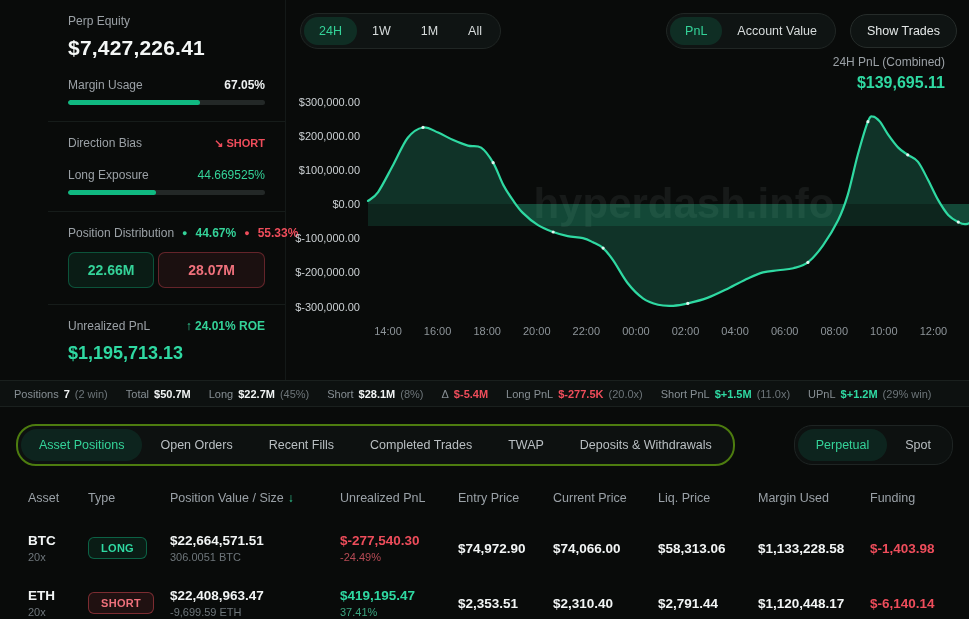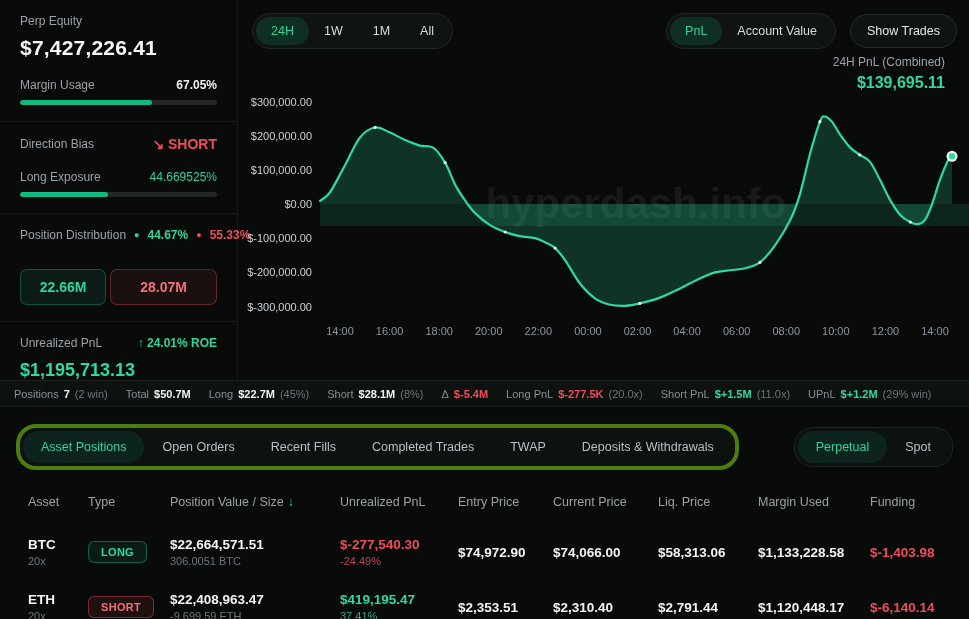--- a/index.html
+++ b/index.html
@@ -1,41 +1,41 @@
 <!DOCTYPE html>
 <html><head>
 <meta charset="utf-8">
 <style>
   * { margin:0; padding:0; box-sizing:border-box; }
   html,body { background:#060807; }
   body { font-family:"Liberation Sans", sans-serif; color:#e8ecec; }
   .app { position:relative; width:969px; height:619px; background:#090b0a; overflow:hidden; }
 
   
-  .top { display:flex; height:380px; }
+  .top { display:flex; height:380px;padding-left:48px; }
   .sidebar { width:238px; border-right:1px solid #141918; }
   .chart-panel { position:relative; flex:1; }
 
   
   .card { padding:14px 20px 16px 20px; border-bottom:1px solid #161c1a; }
   .card.last { border-bottom:none; }
   .lbl { font-size:12px; color:#9ba1a6; }
   .row { display:flex; justify-content:space-between; align-items:center; }
   .big-val { font-size:21px; font-weight:700; color:#f4f7f6; letter-spacing:.2px; margin-top:8px; }
   .sub-row { margin-top:18px; font-size:12px; }
   .sub-row .v { font-weight:700; color:#eef1f1; }
   .bar { margin-top:8px; height:5px; border-radius:3px; background:#232827; overflow:hidden; }
   .bar > span { display:block; height:100%; background:#10b981; border-radius:3px; }
   .red { color:#ee4d5b !important; }
   .green { color:#34d399 !important; }
-  .bias-val { font-size:14px; font-weight:700; }
+  .bias-val { font-size:11px; font-weight:700; }
   .dist-head { font-size:12px; color:#9ba1a6; display:flex; align-items:center; gap:8px; white-space:nowrap; }
   .dot { font-size:9px; }
   .dist-pct { font-size:12px; font-weight:600; }
-  .dist-boxes { display:flex; gap:4px; margin-top:27px;border-radius:17px; }
+  .dist-boxes { display:flex; gap:4px; margin-top:12px;border-radius:17px; }
   .dist-box { height:36px; border-radius:7px; display:flex; align-items:center; justify-content:center; font-size:14px; font-weight:600; }
   .dist-box.long { background:rgba(16,185,129,.10); border:1px solid rgba(16,185,129,.35); color:#34d399; }
   .dist-box.short { background:rgba(238,77,91,.08); border:1px solid rgba(238,77,91,.35); color:#f0717c; }
   .upnl-val { margin-top:10px; font-size:18px; font-weight:600; color:#2fd9a2; }
   .roe { font-size:12px; font-weight:600; }
 
   
   .chart-head { position:absolute; top:13px; left:14px; right:12px; display:flex; align-items:center; }
   .btn-group { display:flex; background:#0f1413; border:1px solid #202624; border-radius:18px; padding:3px; }
   .pill { border:none; background:transparent; color:#d7dcdc; font-family:inherit; font-size:12.5px; padding:7px 15px; border-radius:14px; cursor:pointer; white-space:nowrap; }
@@ -55,21 +55,21 @@
              display:flex; align-items:center; padding:0 14px; gap:18px; font-size:11px; white-space:nowrap; overflow:hidden; }
   .summary .it { display:flex; gap:5px; align-items:center; }
   .summary .l { color:#878f94; }
   .summary .v { color:#f1f4f4; font-weight:700; }
   .summary .x { color:#6d7579; }
   .summary .v.neg { color:#ee4d5b; }
   .summary .v.pos { color:#2fd9a2; }
 
   
   .tabs-row { display:flex; align-items:center; padding:17px 16px 10px 16px; }
-  .tabs-pill { display:flex; background:#0d1110; border:4px solid #4d7c0f; border-radius:20px; padding:3px; }
+  .tabs-pill { display:flex; background:#0d1110; border:2px solid #4d7c0f; border-radius:20px; padding:3px; }
   .tab { border:none; background:transparent; font-family:inherit; font-size:12.5px; color:#b9bfc2; padding:9px 18px; border-radius:17px; cursor:pointer; white-space:nowrap; }
   .tab.active { background:rgba(16,185,129,.12); color:#34d399; }
   .mkt-group { margin-left:auto; display:flex; background:#0d1110; border:1px solid #1e2423; border-radius:18px; padding:3px; }
 
   
   .table { padding:0 0 0 0; }
   .tr { display:grid; grid-template-columns:60px 82px 170px 118px 95px 105px 100px 112px 1fr;
         padding:0 10px 0 28px; align-items:center; }
   .thead { height:44px; color:#9aa1a7; font-size:12.5px; }
   .thead .th { display:flex; align-items:center; gap:4px; }

